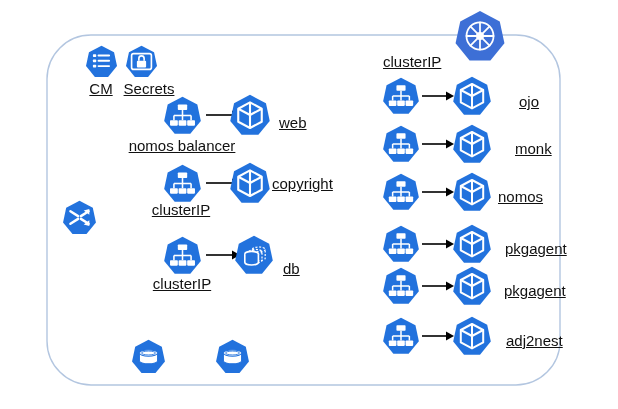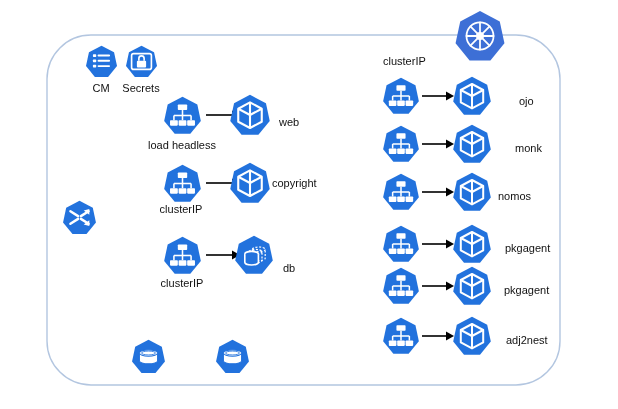--- a/index.html
+++ b/index.html
@@ -1,20 +1,20 @@
 <!DOCTYPE html>
 <html><head>
 <meta charset="utf-8">
 <style>
   html,body{margin:0;padding:0;background:#ffffff;}
   body{width:618px;height:409px;position:relative;overflow:hidden;
        font-family:"Liberation Sans","DejaVu Sans",sans-serif;color:#1a1a1a;}
   #canvas{position:absolute;inset:0;width:618px;height:409px;}
   .hepta{position:absolute;}
-  .label{position:absolute;font-size:11px;line-height:13px;color:#111111;white-space:nowrap;}
+  .label{position:absolute;font-size:15px;line-height:13px;color:#111111;white-space:nowrap;text-decoration:underline;}
   .label.center{text-align:center;transform:translateX(-50%);}
   svg{display:block;overflow:visible;}
 </style>
 </head>
 <body>
 
 <div id="canvas">
 
   <svg width="618" height="409" style="position:absolute;left:0;top:0">
     <rect x="47" y="35" width="513" height="350" rx="44" ry="44" fill="none" stroke="#b3c6e0" stroke-width="1.4"></rect>
@@ -58,21 +58,21 @@
       <polygon points="50,2 88,22 97,64 70,97 30,97 3,64 12,22" fill="#2272dd"></polygon>
       <g fill="none" stroke="#ffffff" stroke-width="5">
         <rect x="20" y="26" width="60" height="48" rx="6"></rect>
       </g>
       <g fill="#ffffff">
         <rect x="36" y="48" width="28" height="20" rx="3"></rect>
         <path d="M42 48 v-7 a8 8 0 0 1 16 0 v7" fill="none" stroke="#ffffff" stroke-width="5"></path>
       </g>
     </svg>
   </div>
-  <div class="label center" style="left:141px;top:82px">Secrets</div>
+  <div class="label center" style="left:149px;top:82px">Secrets</div>
 
   <div class="hepta" style="left:62px;top:200px">
     <svg width="35" height="35" viewBox="0 0 100 100">
       <polygon points="50,2 88,22 97,64 70,97 30,97 3,64 12,22" fill="#2272dd"></polygon>
       <g fill="none" stroke="#ffffff" stroke-width="7" stroke-linecap="round">
         <path d="M24 32 L46 46 M54 54 L76 68"></path>
         <path d="M24 68 L46 54 M54 46 L76 32"></path>
       </g>
       <g fill="#ffffff">
         <polygon points="78,26 78,42 62,30"></polygon>
@@ -109,21 +109,21 @@
       <g fill="none" stroke="#ffffff" stroke-width="5" stroke-linejoin="round">
         <polygon points="50,20 78,35 78,66 50,81 22,66 22,35"></polygon>
         <line x1="50" y1="20" x2="50" y2="50"></line>
         <line x1="50" y1="50" x2="78" y2="35"></line>
         <line x1="50" y1="50" x2="22" y2="35"></line>
         <line x1="50" y1="50" x2="50" y2="81"></line>
       </g>
     </svg>
   </div>
   <div class="label" style="left:279px;top:116px">web</div>
-  <div class="label center" style="left:182px;top:139px">load headless</div>
+  <div class="label center" style="left:182px;top:139px">nomos balancer</div>
 
   <div class="hepta" style="left:163px;top:164px">
     <svg width="39" height="39" viewBox="0 0 100 100">
       <polygon points="50,2 88,22 97,64 70,97 30,97 3,64 12,22" fill="#2272dd"></polygon>
       <g fill="#ffffff">
         <rect x="38" y="22" width="24" height="14" rx="2"></rect>
         <rect x="18" y="62" width="20" height="14" rx="2"></rect>
         <rect x="40" y="62" width="20" height="14" rx="2"></rect>
         <rect x="62" y="62" width="20" height="14" rx="2"></rect>
       </g>

